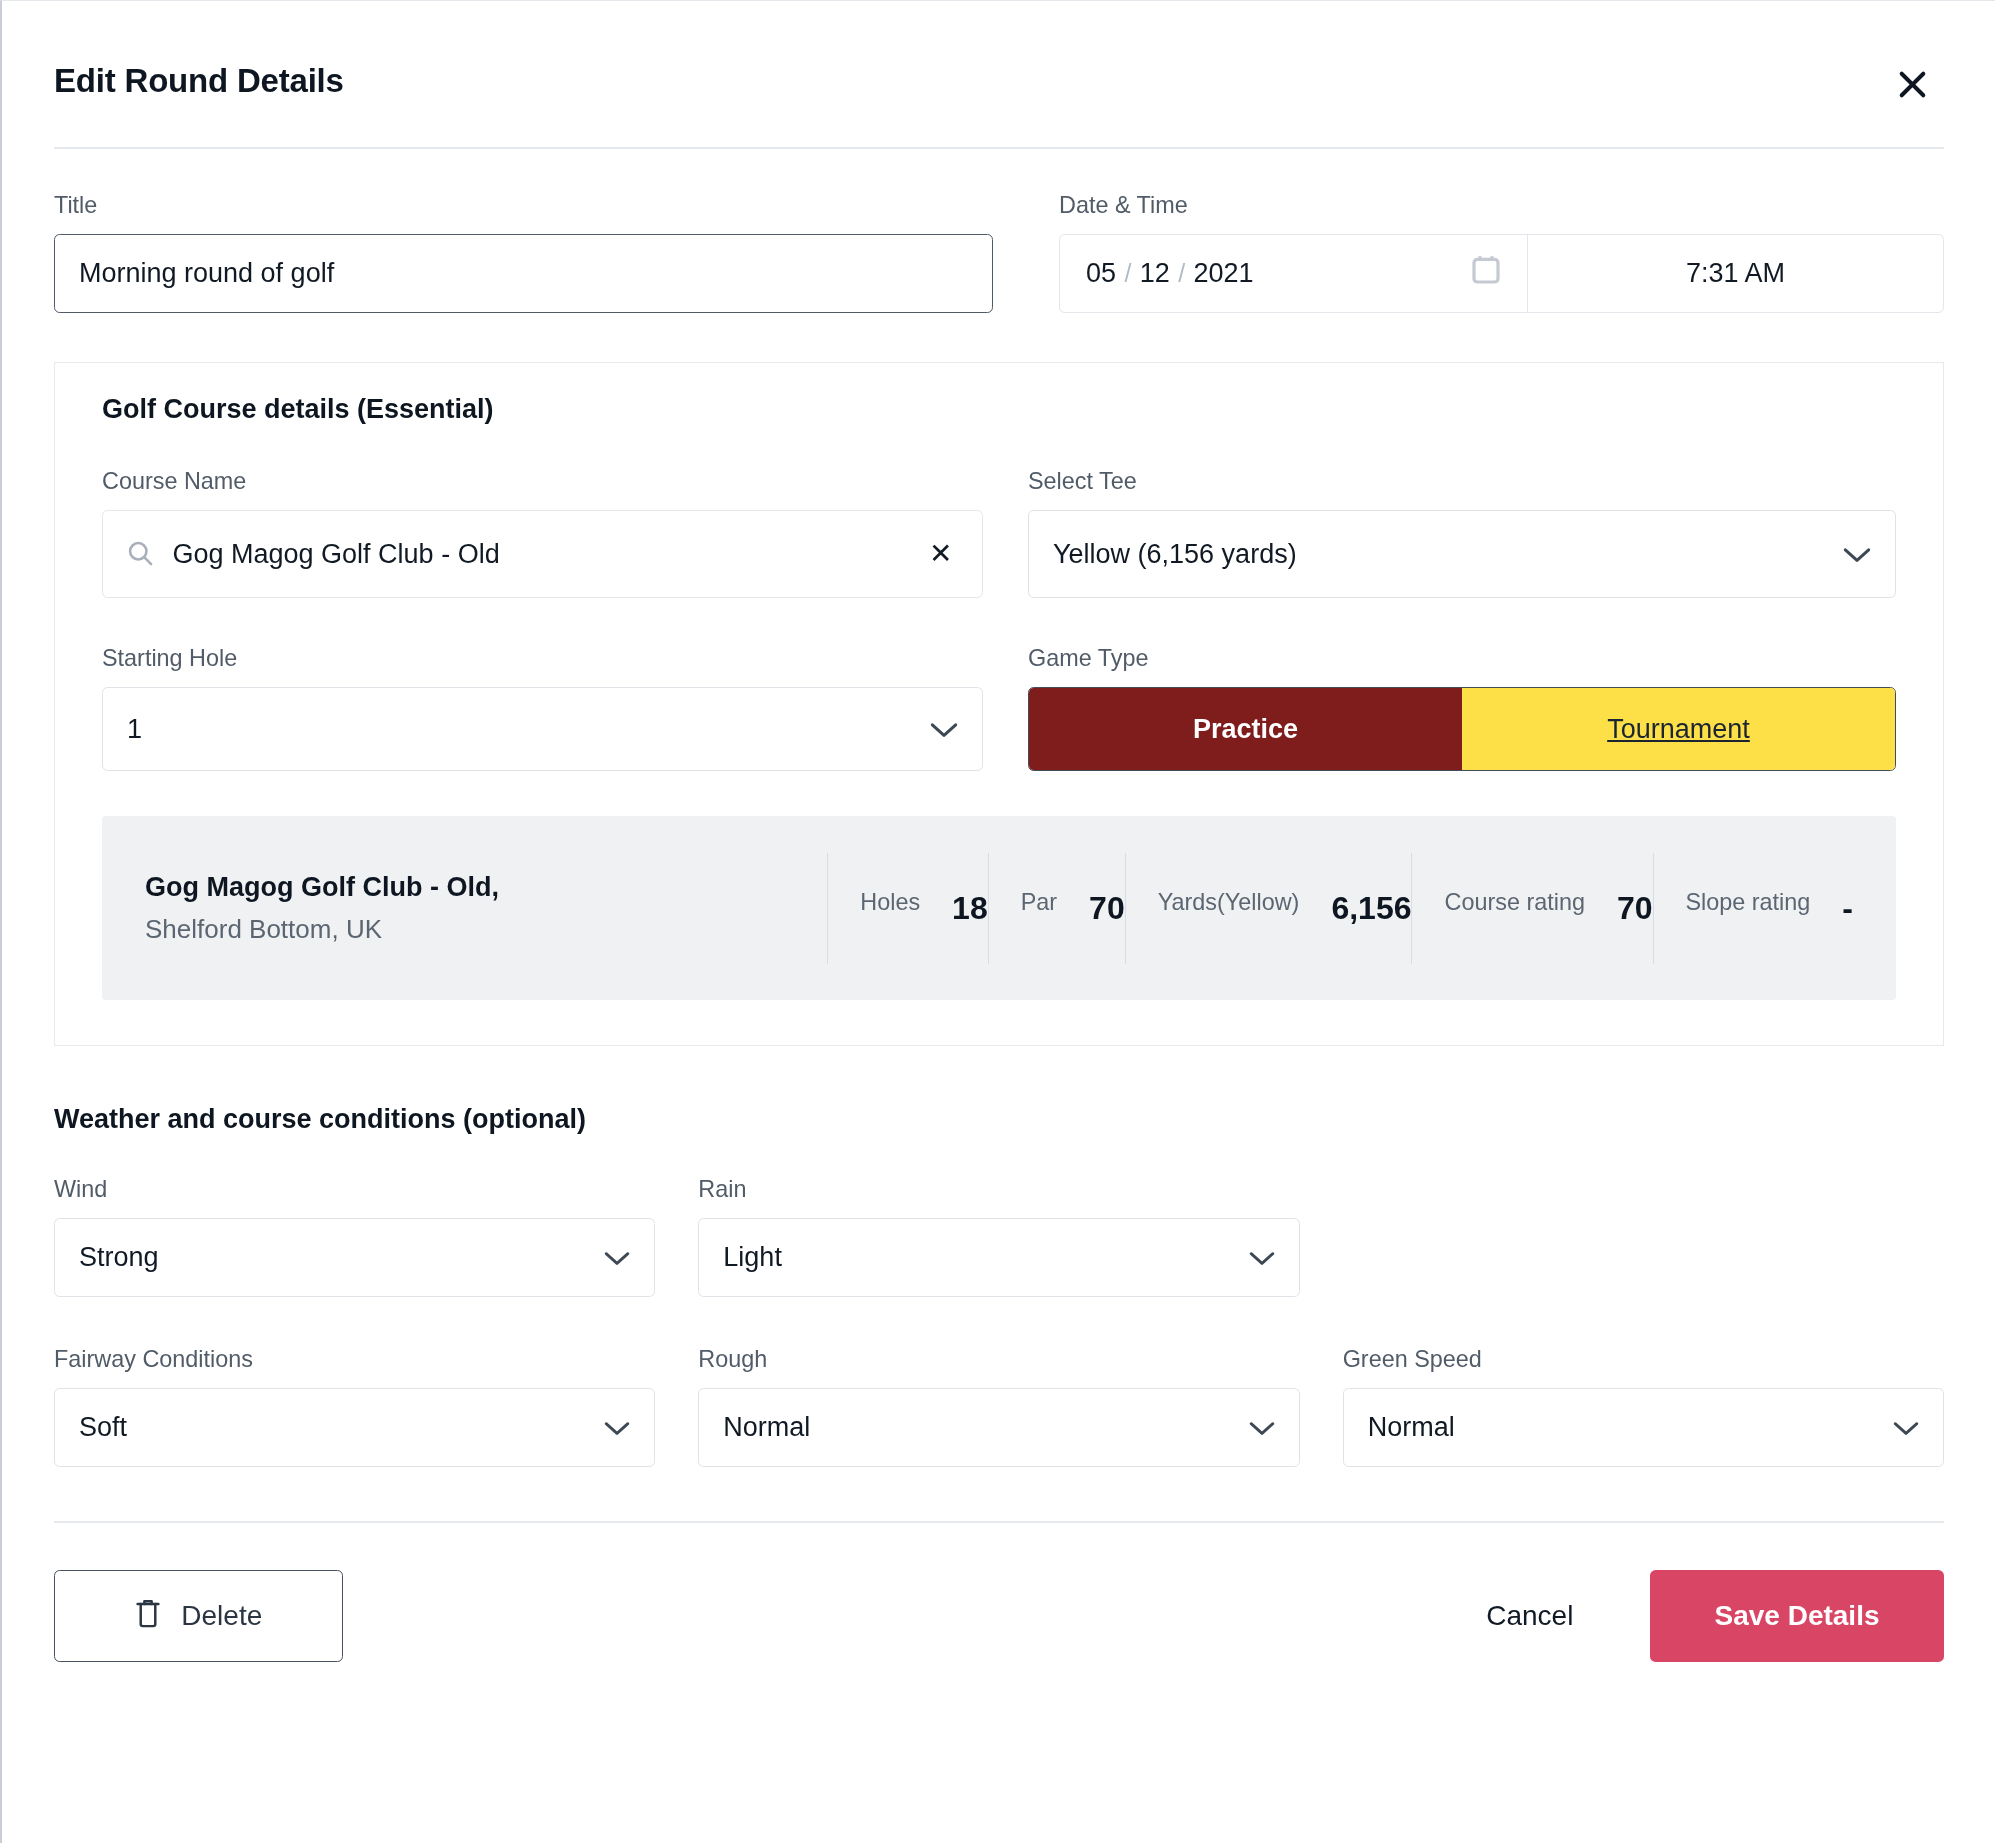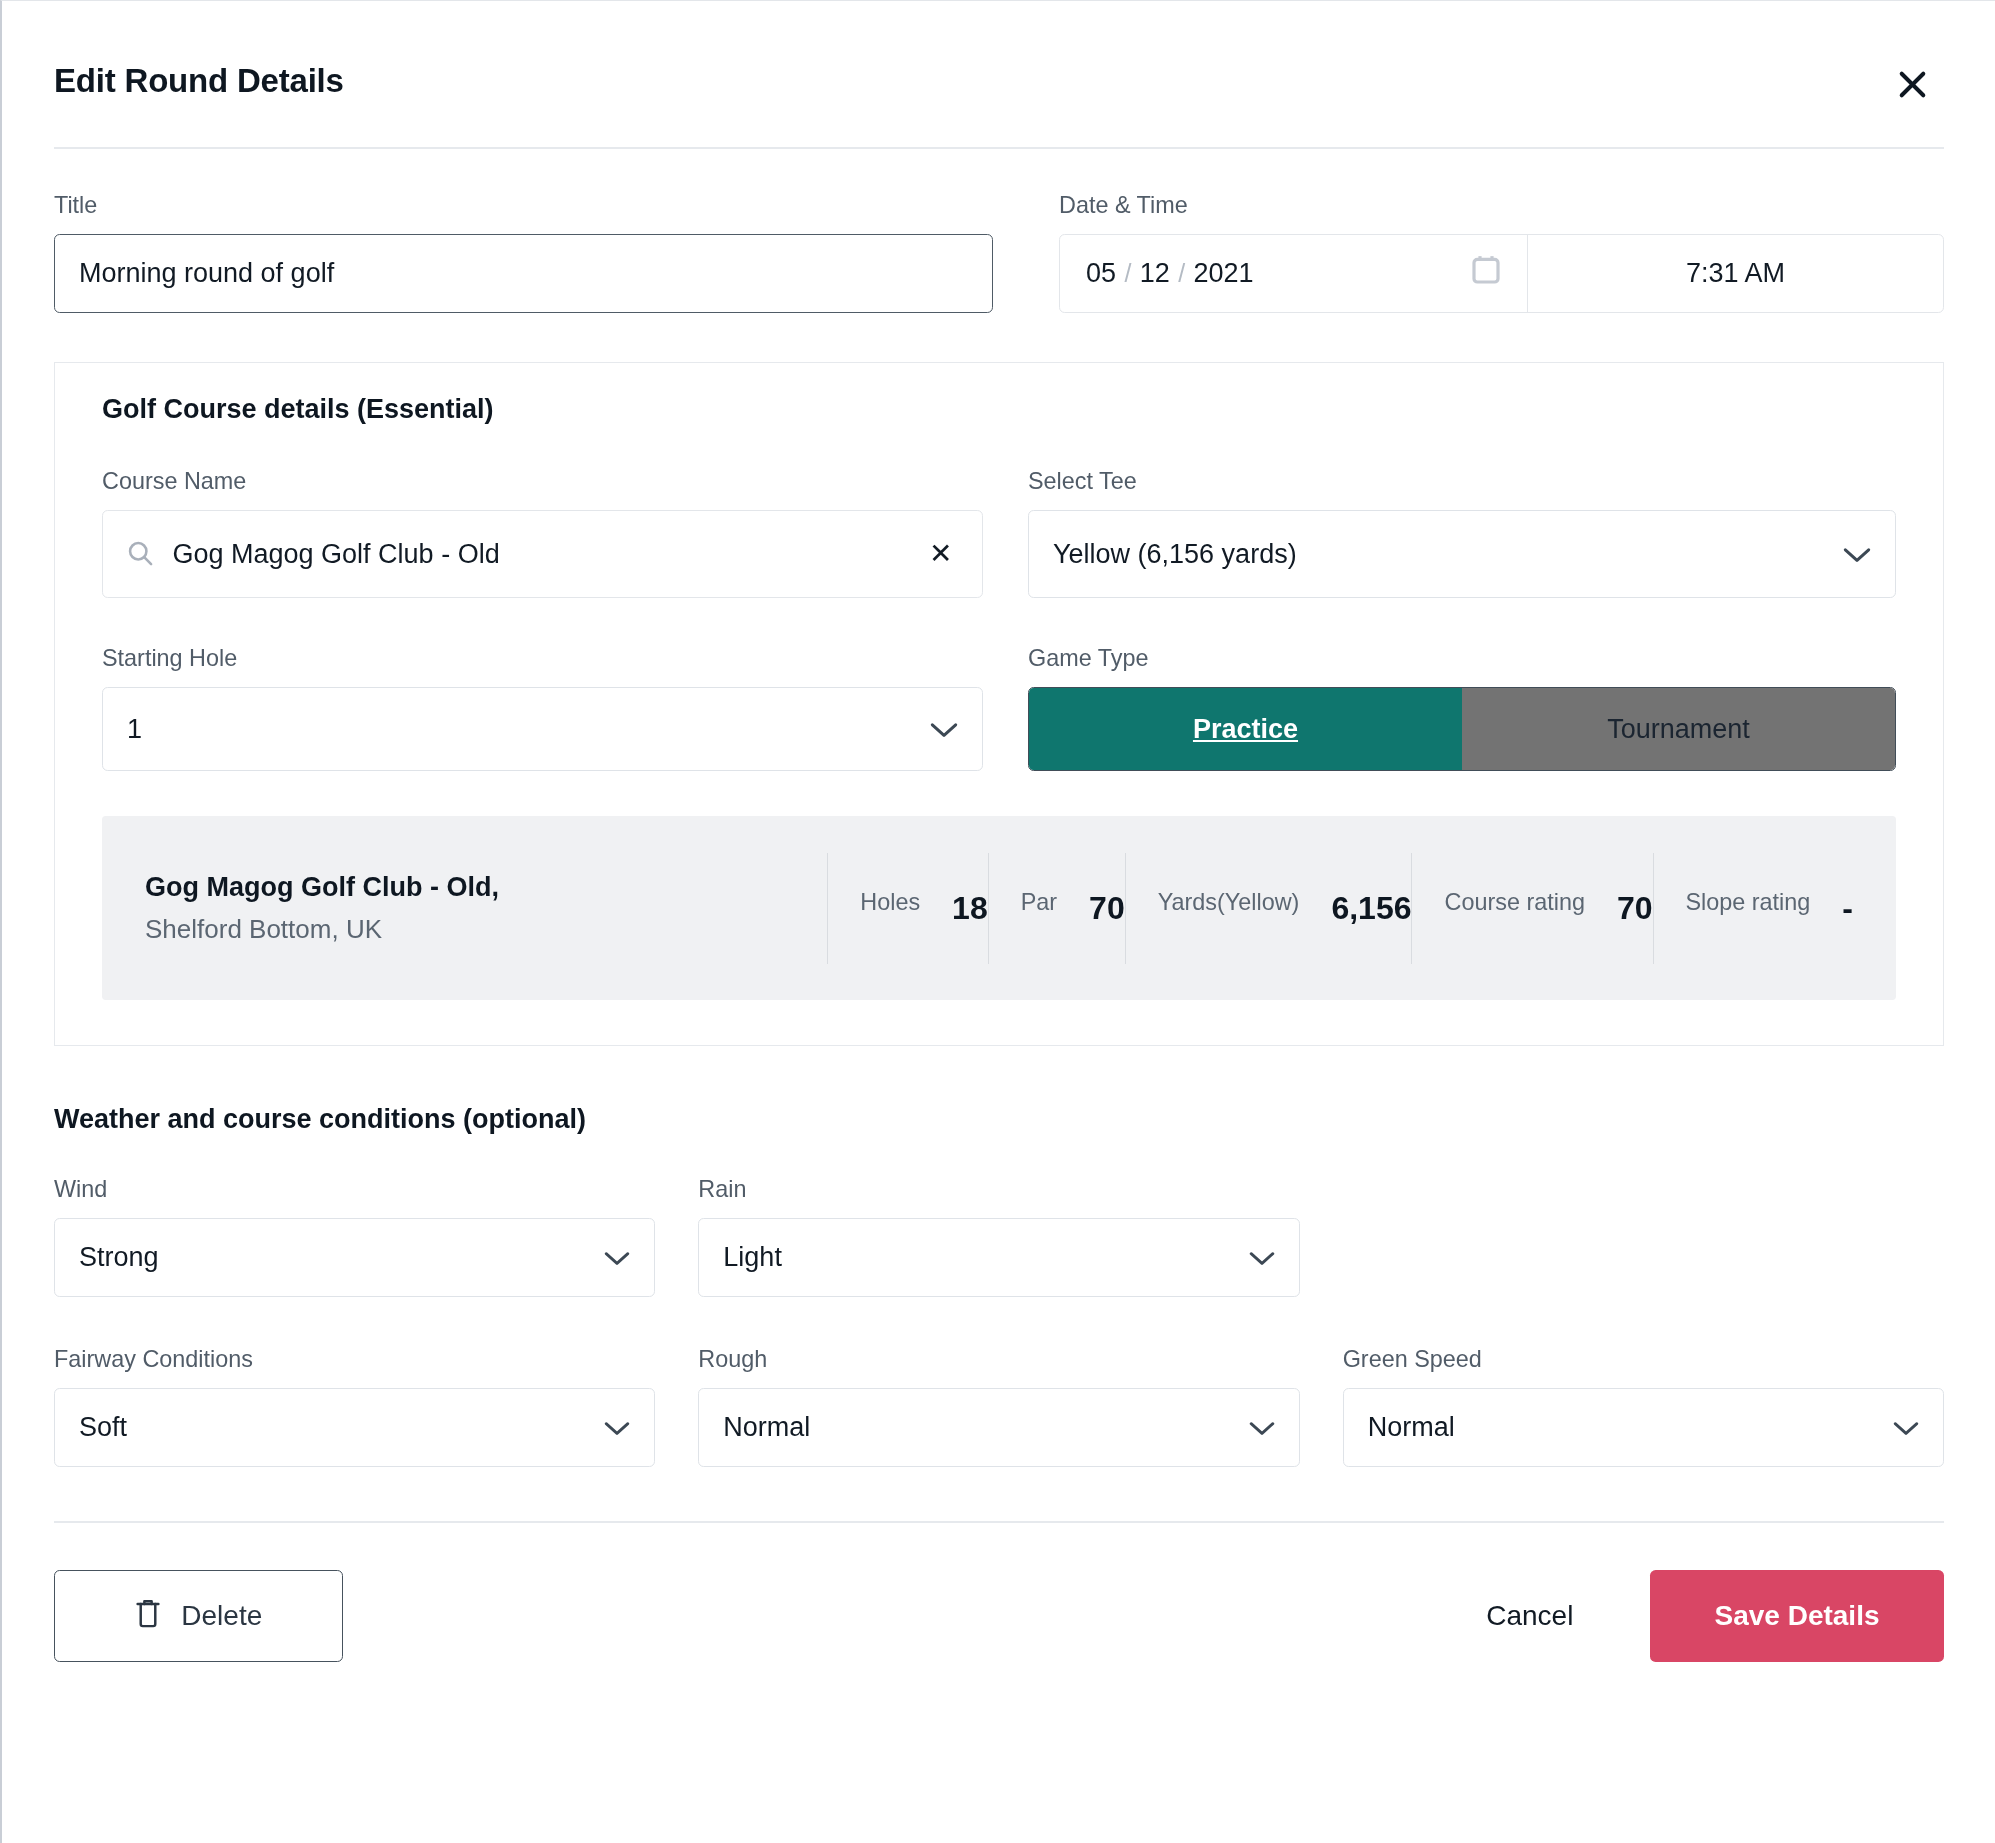--- a/index.html
+++ b/index.html
@@ -166,22 +166,22 @@
     overflow: hidden;
   }
   .seg-btn {
     flex: 1;
     display: flex;
     align-items: center;
     justify-content: center;
     font-size: 27px;
     cursor: pointer;
   }
-  .seg-btn.active { background: #0f766e; color: #ffffff; font-weight: bold; text-decoration: underline; }
-  .seg-btn.inactive { background: #737373; color: #1b2531; }
+  .seg-btn.active { background: #7f1d1d; color: #ffffff; font-weight: bold; }
+  .seg-btn.inactive { background: #fde047; color: #1b2531; text-decoration: underline; }
 
   
   .summary {
     margin-top: 45px;
     background: #f0f1f3;
     border-radius: 3.7px;
     display: flex;
     align-items: center;
     height: 184px;
     padding: 0 43px;

